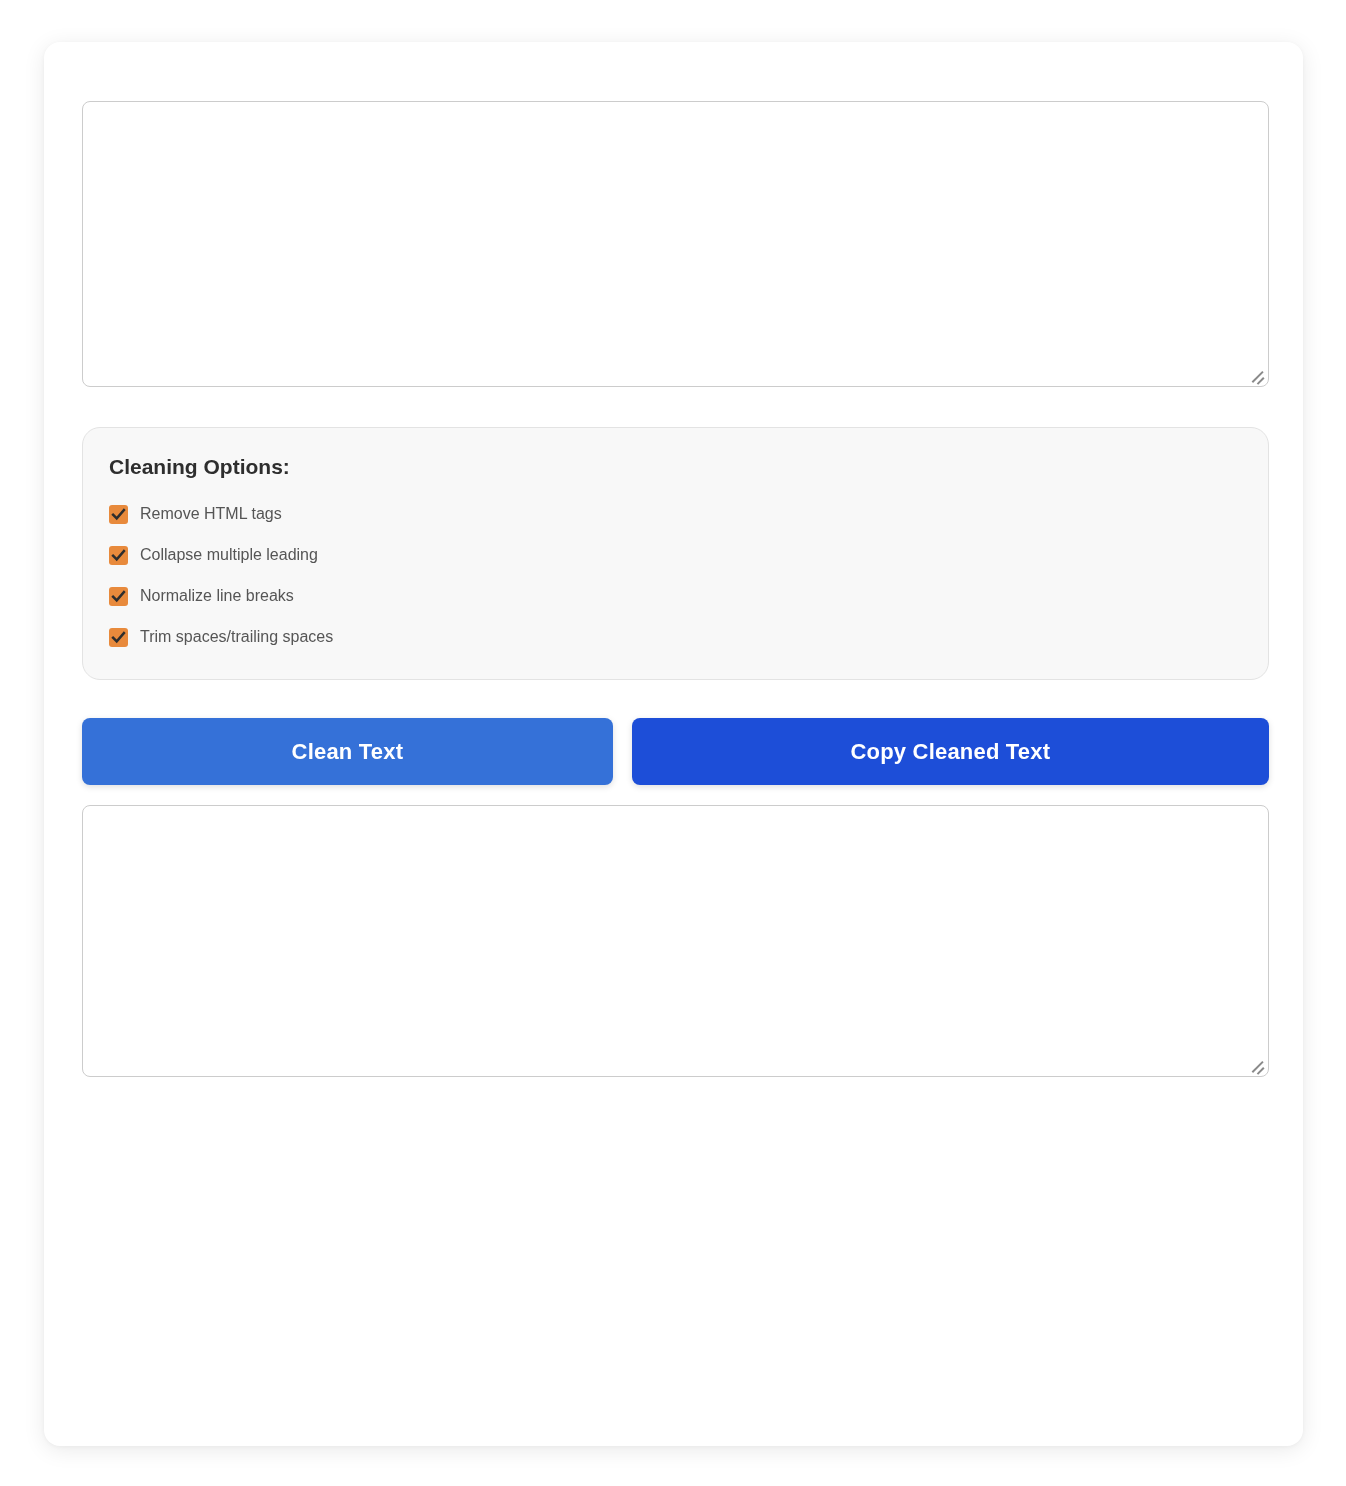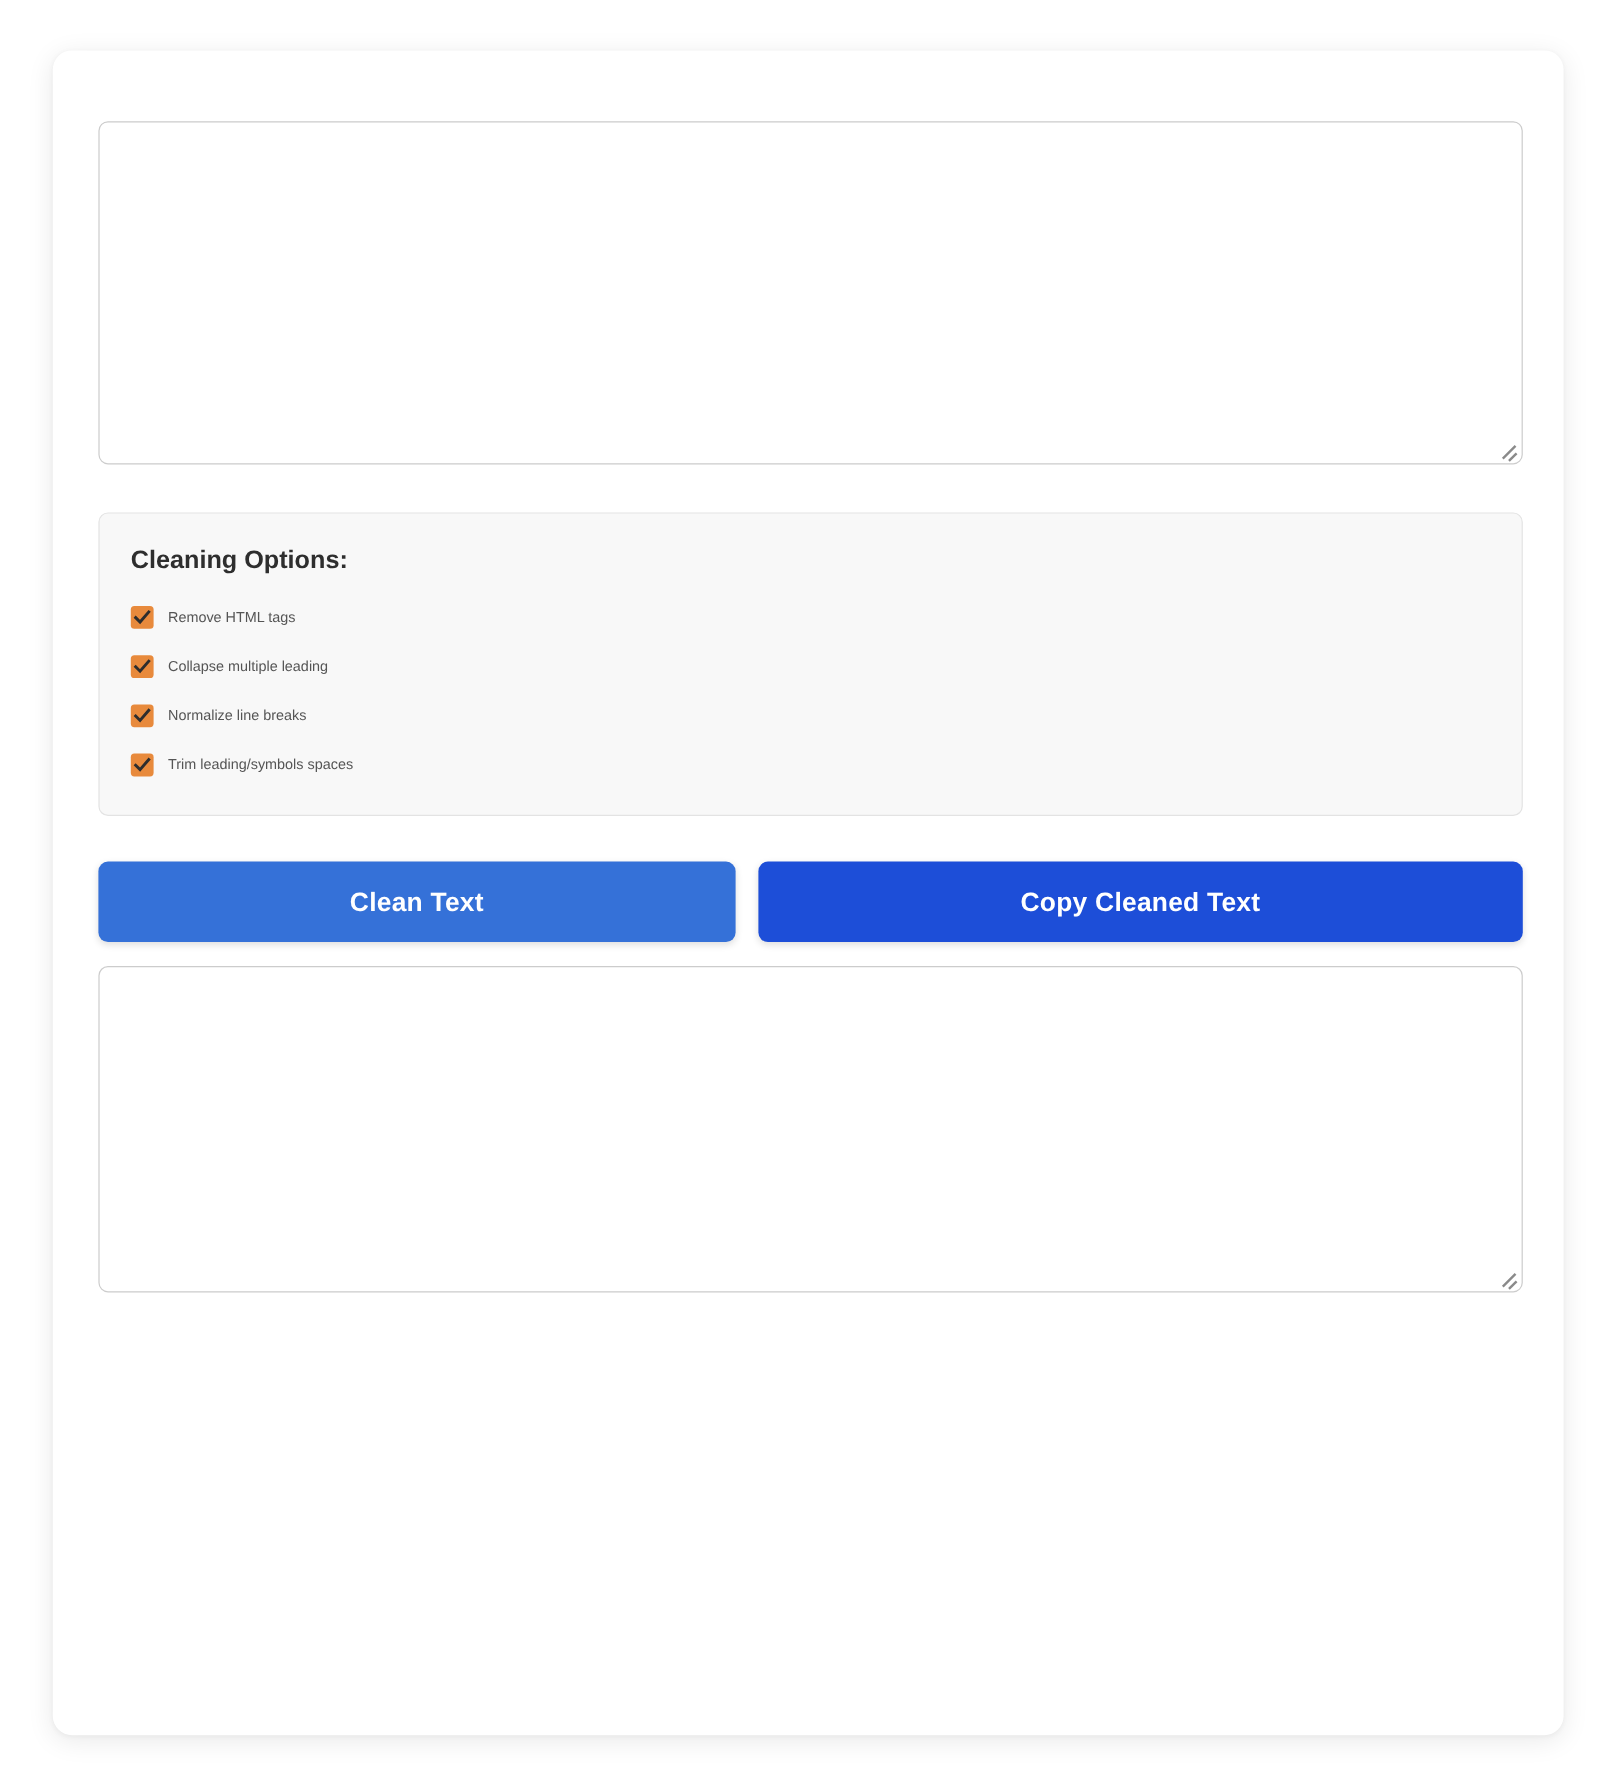--- a/index.html
+++ b/index.html
@@ -101,21 +101,21 @@
     right: 0px;
     bottom: 1px;
     transform: rotate(-45deg);
   }
 
   .options-panel {
     margin-top: 40px;
     width: 100%;
     background: #f8f8f8;
     border: 1px solid #e3e3e3;
-    border-radius: 8px;
+    border-radius: 18px;
     box-sizing: border-box;
     padding: 26px 26px 30px 26px;
   }
 
   .options-title {
     font-size: 21px;
     font-weight: bold;
     color: #2e2e2e;
     margin: 0 0 22px 0;
     line-height: 26px;
@@ -140,21 +140,21 @@
   }
   .cbox svg {
     position: absolute;
     left: 2px;
     top: 2px;
     width: 15px;
     height: 15px;
   }
 
   .option-label {
-    font-size: 12px;
+    font-size: 16px;
     color: #555555;
     line-height: 24px;
     white-space: nowrap;
   }
 
   .button-row {
     display: flex;
     margin-top: 38px;
     gap: 19px;
   }
@@ -239,21 +239,21 @@
           <span class="option-label">Normalize line breaks</span>
         </div>
 
 
         <div class="option-row">
           <span class="cbox">
             <svg viewBox="0 0 16 16" aria-hidden="true">
               <path d="M2.2 8.2 L6.1 12.1 L13.8 3.2" fill="none" stroke="#2d2d2d" stroke-width="2.6" stroke-linecap="square" stroke-linejoin="miter"></path>
             </svg>
           </span>
-          <span class="option-label">Trim leading/symbols spaces</span>
+          <span class="option-label">Trim spaces/trailing spaces</span>
         </div>
       </div>
 
       <div class="button-row">
         <button class="btn btn-clean">Clean Text</button>
         <button class="btn btn-copy">Copy Cleaned Text</button>
       </div>
 
 
       <div class="textarea-box out">

